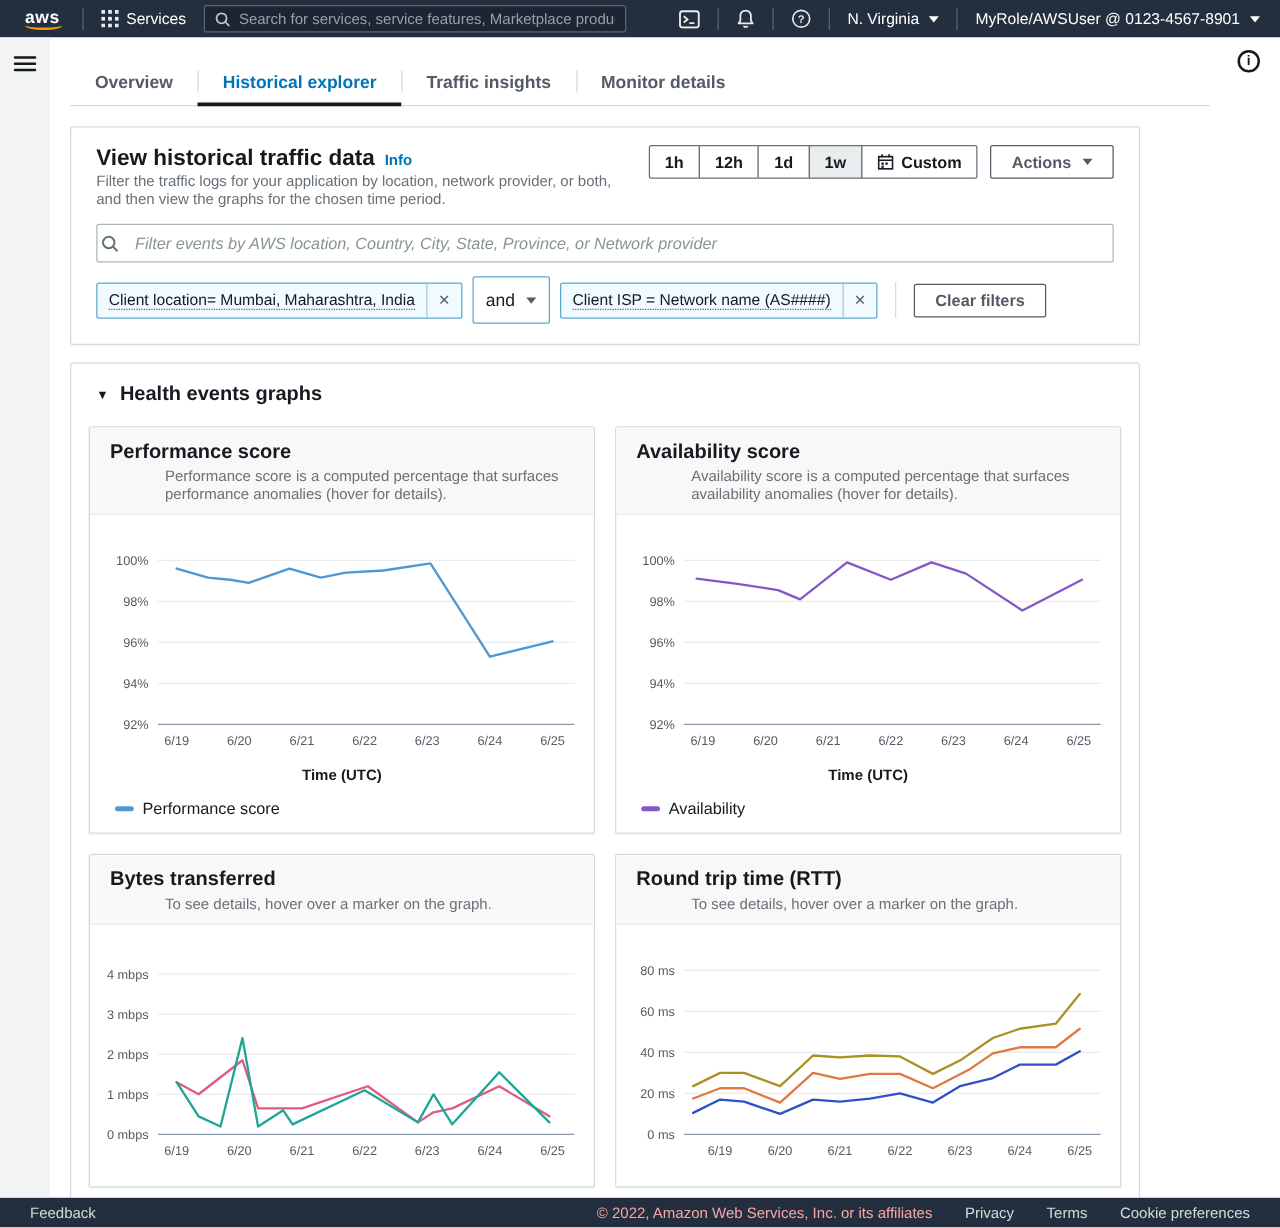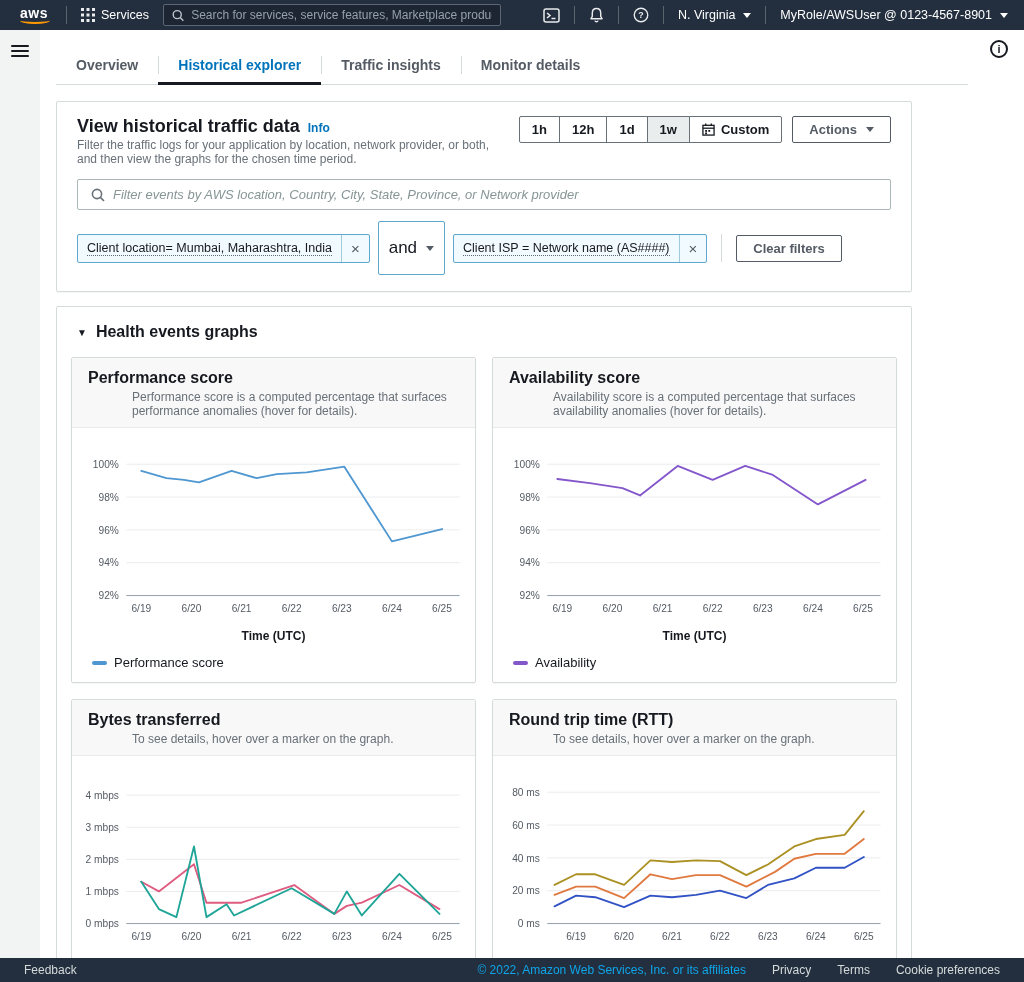--- a/index.html
+++ b/index.html
@@ -72,36 +72,36 @@
   .seg-btn.selected { background:#eaeded; }
   .btn {
     background:#fff; border:1px solid #545b64; border-radius:2px; padding:5px 16px;
     font-size:13px; font-weight:bold; color:#545b64; cursor:pointer; display:flex; align-items:center; gap:7px;
     white-space:nowrap; font-family:"Liberation Sans",sans-serif;
   }
   .btn .caret { border-top-color:#545b64; }
   
   .filter-input-wrap {
     margin-top:13px; height:31px; border:1px solid #aab7b8; border-radius:2px;
-    display:flex; align-items:center; gap:8px; padding:0 13px; background:#fff;
+    display:flex; align-items:center; gap:13px; padding:0 3px; background:#fff;
   }
   .filter-input-wrap input {
     flex:1; border:none; outline:none; font-size:13px; color:#16191f;
     font-family:"Liberation Sans",sans-serif;
   }
   .filter-input-wrap input::placeholder { color:#879596; font-style:italic; }
   
   .token-row { margin-top:11px; display:flex; align-items:center; gap:8px; }
   .token { display:flex; align-items:stretch; background:#f1faff; border:1px solid #5ea7cf; border-radius:2px; }
   .token-text { font-size:12.5px; padding:6px 9px; display:flex; align-items:center; cursor:pointer; }
   .token-text span { border-bottom:1px dotted #5f6b7a; }
   .token .tdiv { width:1px; background:#9fc9de; }
   .token-x { background:none; border:none; font-size:15px; color:#545b64; padding:0 9px; cursor:pointer; line-height:1; }
   .op-select { display:flex; align-items:center; gap:7px; background:#fff; border:1px solid #5ea7cf;
-    border-radius:2px; padding:16px 10px; font-size:17px; cursor:pointer; }
+    border-radius:2px; padding:10px 10px; font-size:14px; cursor:pointer; }
   .op-select .caret { border-top-color:#545b64; }
   .token-sep { width:1px; height:28px; background:#d5dbdb; margin:0 6px; }
   
   .health-panel { margin-top:14px; padding:12px 14px 14px; }
   .health-head { display:flex; align-items:center; gap:9px; padding:4px 6px; cursor:pointer; }
   .collapse-tri { font-size:10px; color:#16191f; }
   .health-title { font-size:16px; font-weight:bold; }
   .chart-grid { margin-top:12px; display:grid; grid-template-columns:1fr 1fr; gap:16px; }
   .card { border:1px solid #d5dbdb; background:#fff; border-radius:2px; box-shadow:0 1px 1px rgba(0,0,0,.04); }
   .card-head { background:#f8f8f8; border-bottom:1px solid #e9ebed; padding:11px 16px 9px; }
@@ -112,21 +112,21 @@
   .xlabel { text-align:center; font-size:12px; font-weight:bold; margin-top:4px; }
   .legend { display:flex; gap:20px; align-items:center; margin-top:12px; padding-left:12px; flex-wrap:wrap; }
   .legend-item { display:flex; align-items:center; gap:7px; font-size:13px; color:#16191f; }
   .legend-dash { width:15px; height:4px; border-radius:2px; }
   
   .footer {
     flex:0 0 24px; background:#232f3e; color:#d5dbdb; font-size:12px;
     display:flex; align-items:center; padding:0 24px; justify-content:space-between;
   }
   .footer-right { display:flex; gap:26px; align-items:center; }
-  .footer .copy { color:#0ea5e9; }
+  .footer .copy { color:#fca5a5; }
   .flink { cursor:pointer; }
 </style>
 </head>
 <body>
 
 <header class="topnav">
   <div class="nav-item">
     <span class="aws-logo">aws</span>
   </div>
   <div class="vdiv"></div>

